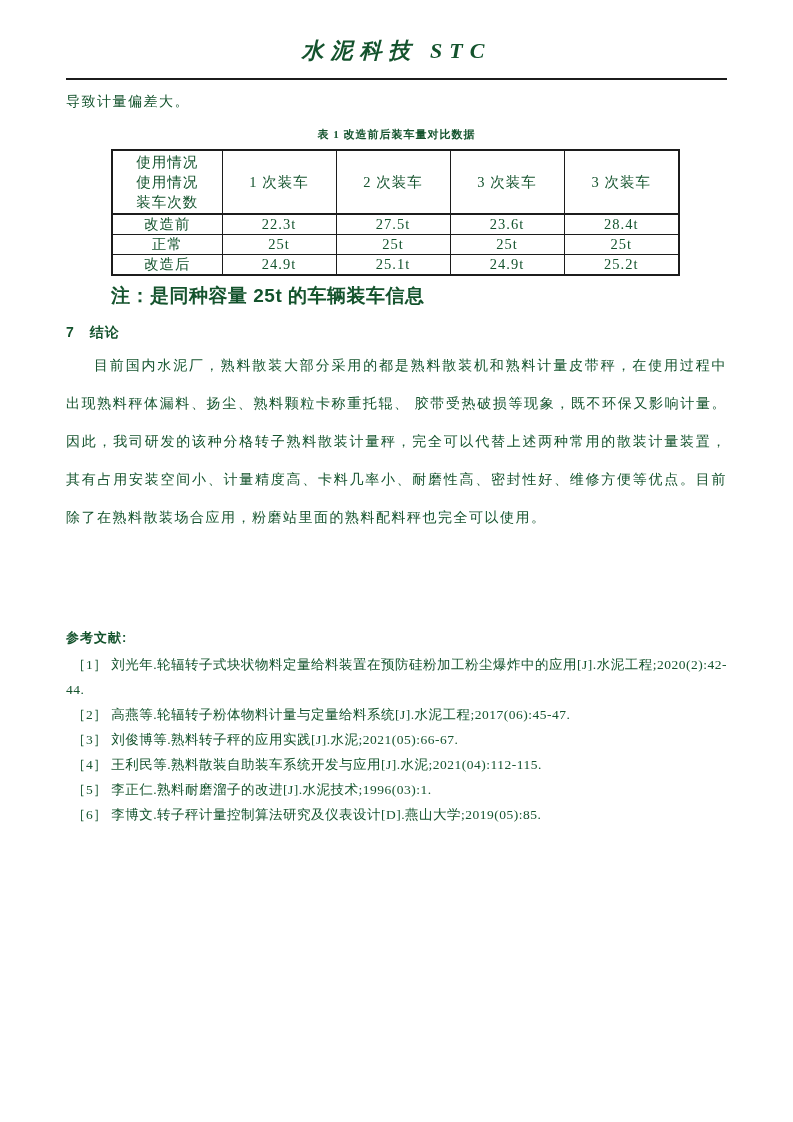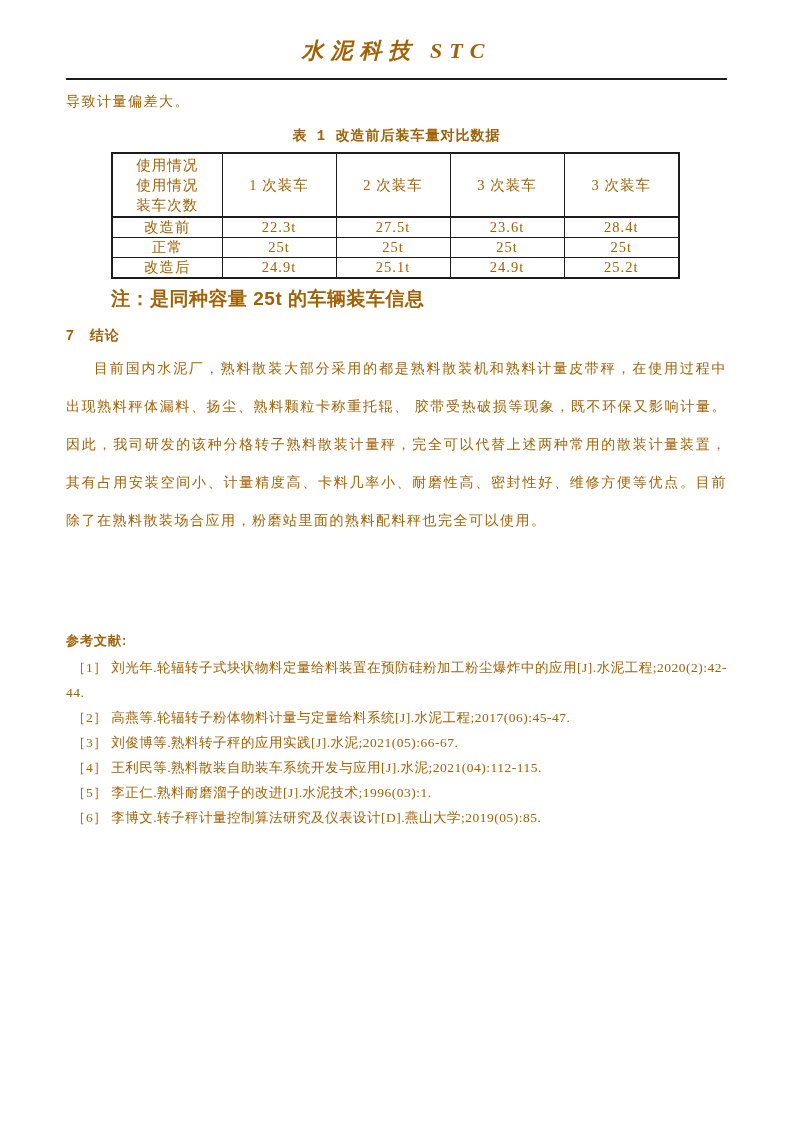--- a/index.html
+++ b/index.html
@@ -2,21 +2,21 @@
 <html><head>
 <meta charset="utf-8">
 <style>
   html, body { margin: 0; padding: 0; background: #ffffff; }
   .page {
     position: relative;
     width: 793px;
     height: 942px;
     margin: 0 auto;
     background: #ffffff;
-    color: #a16207;
+    color: #14532d;
     font-family: "Liberation Serif", "DejaVu Serif", serif;
     box-sizing: border-box;
     padding: 0 66px;
     overflow: hidden;
   }
   .journal-title {
     text-align: center;
     padding-top: 36px;
     font-size: 22px;
     font-weight: bold;
@@ -33,23 +33,23 @@
     font-size: 14px;
     line-height: 38px;
     text-align: justify;
     letter-spacing: 1.5px;
     margin: 0;
   }
   .first-para { margin-top: 3px; }
   .indent { text-indent: 2em; }
   .table-caption {
     text-align: center;
-    font-family: Liberation Mono, monospace;
-    font-weight: bold;
-    font-size: 14px;
+    font-family: Liberation Serif, serif;
+    font-weight: bold;
+    font-size: 11px;
     letter-spacing: 1px;
     margin: 6px 0 7px 0;
   }
   table.data-table {
     border-collapse: collapse;
     table-layout: fixed;
     margin-left: 45px;
     border: 2px solid #1c1c1c;
   }
   table.data-table td {

